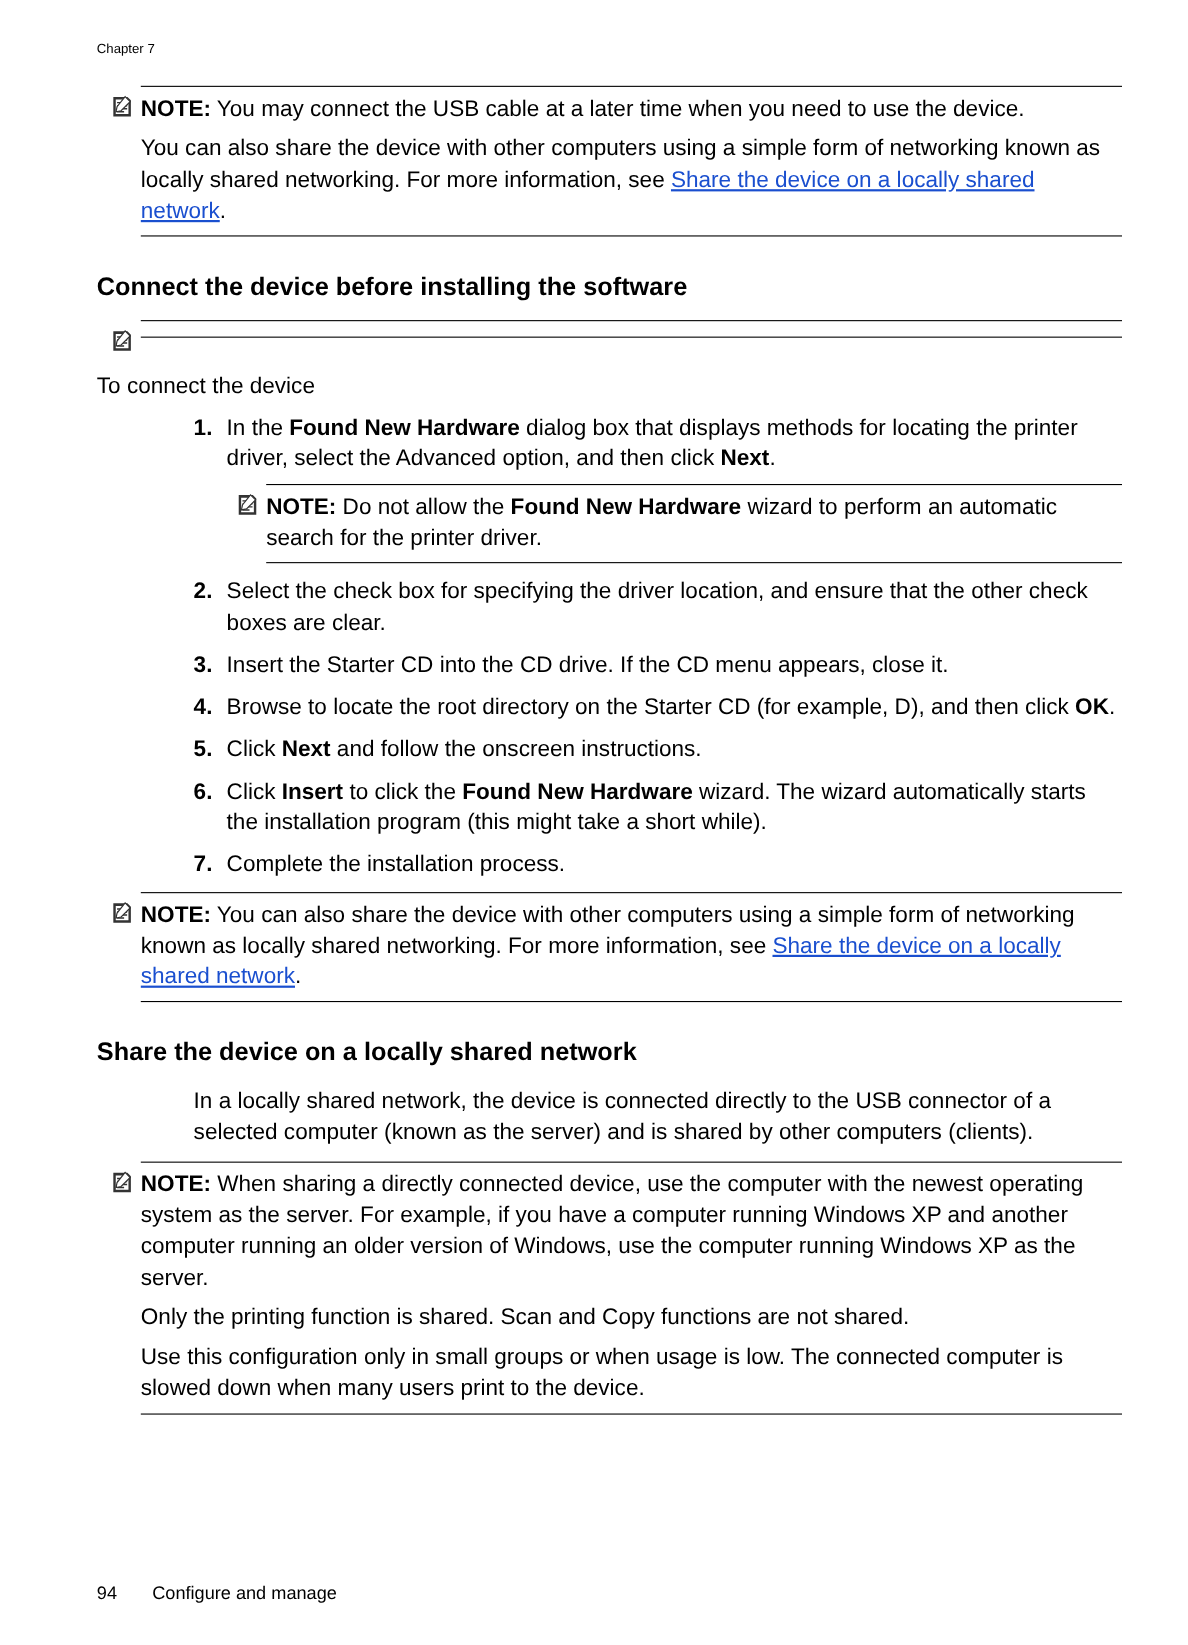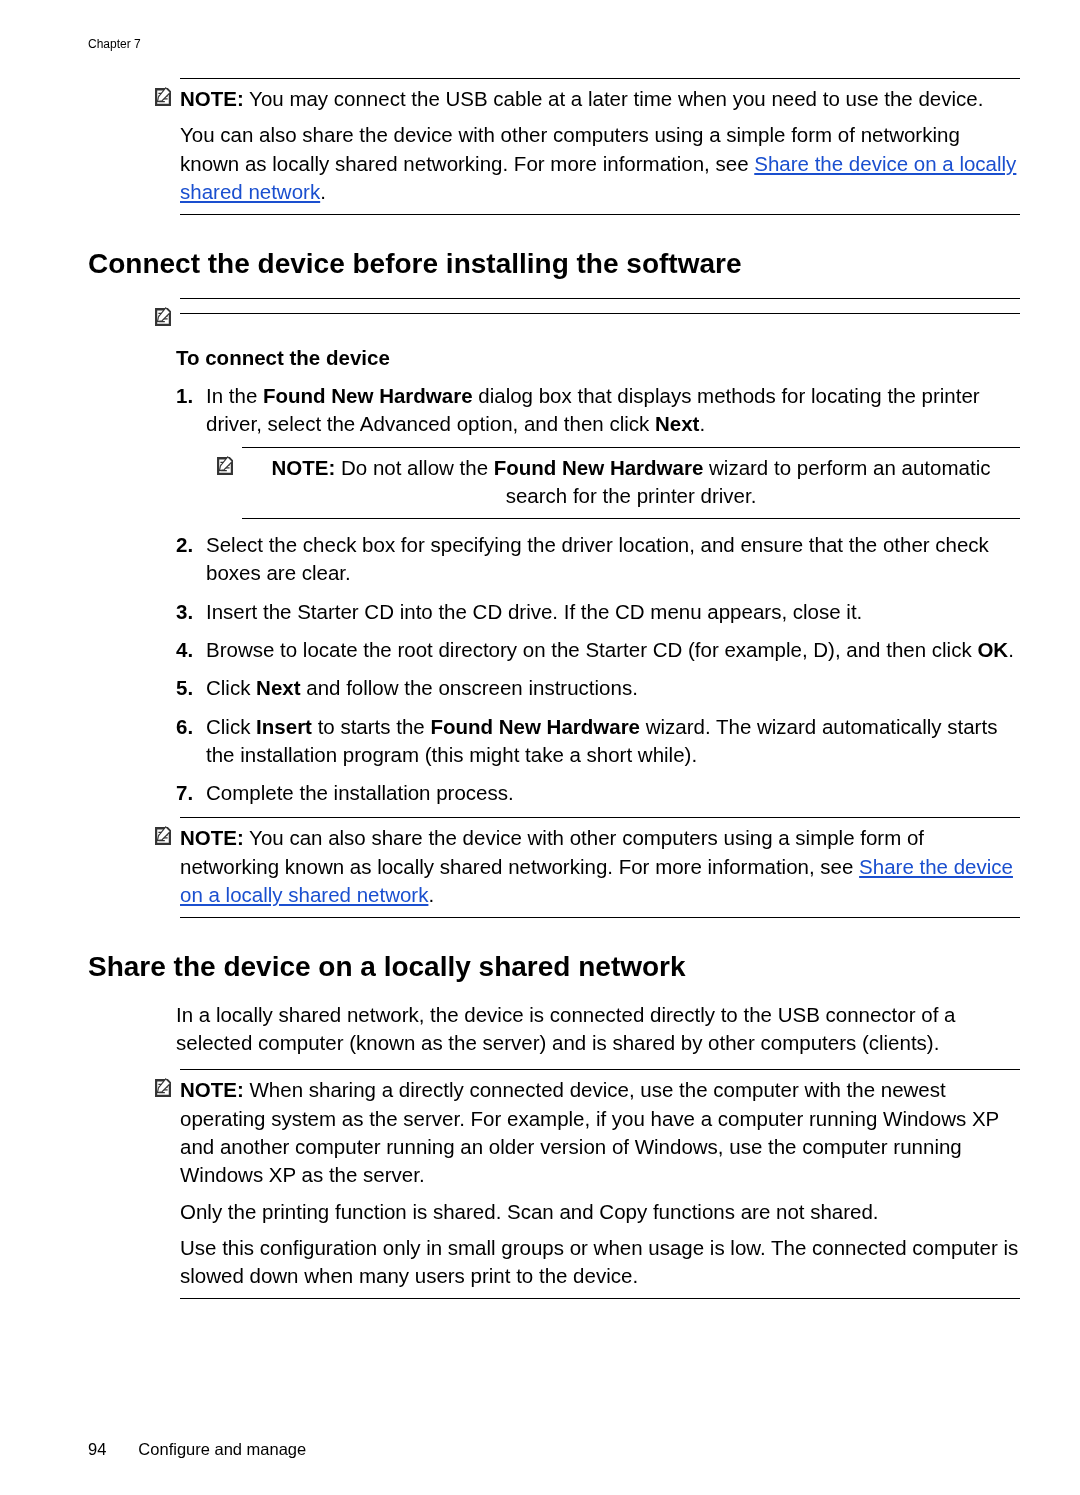--- a/index.html
+++ b/index.html
@@ -22,53 +22,51 @@
   .content {
     position: absolute;
     top: 78px;
     left: 88px;
     right: 60px;
   }
   .note-block {
     border-top: 1.5px solid #000;
     border-bottom: 1.5px solid #000;
     padding: 6px 0 8px 0;
-    margin-left: 92px;
+    margin-left: 40px;
     position: relative;
   }
   .note-block-sub {
     border-top: 1.5px solid #000;
     border-bottom: 1.5px solid #000;
     padding: 6px 0 8px 0;
     margin-left: 36px;
     position: relative;
-    text-align: center;
   }
   .note-icon {
     position: absolute;
     left: -28px;
     top: 7px;
     width: 22px;
     height: 22px;
   }
   .note-label { font-weight: bold; }
   .link { color: #1a4fcf; text-decoration: underline; }
   h2.section {
-    font-size: 28px;
+    font-size: 23px;
     font-weight: bold;
     margin-top: 30px;
     margin-bottom: 14px;
   }
   .body-text {
     margin-left: 88px;
     margin-bottom: 12px;
   }
   .subhead {
-    font-weight: bold;
-    margin-left: 88px;
+    font-weight: normal;
     margin-top: 30px;
     margin-bottom: 10px;
   }
   ol.steps {
     margin-left: 88px;
     padding-left: 0;
     list-style: none;
   }
   ol.steps > li {
     display: flex;
@@ -144,21 +142,21 @@
     <li>
         <span class="num">4.</span>
         <div class="step-body"><span>Browse to locate the root directory on the Starter CD (for example, D), and then click </span><b>OK</b><span>.</span></div>
       </li>
     <li>
         <span class="num">5.</span>
         <div class="step-body"><span>Click </span><b>Next</b><span> and follow the onscreen instructions.</span></div>
       </li>
     <li>
         <span class="num">6.</span>
-        <div class="step-body"><span>Click </span><b>Insert</b><span> to starts the </span><b>Found New Hardware</b><span> wizard. The wizard automatically starts the installation program (this might take a short while).</span></div>
+        <div class="step-body"><span>Click </span><b>Insert</b><span> to click the </span><b>Found New Hardware</b><span> wizard. The wizard automatically starts the installation program (this might take a short while).</span></div>
       </li>
     <li>
         <span class="num">7.</span>
         <div class="step-body">Complete the installation process.</div>
       </li>
   </ol>
 
   <div class="note-block" style="margin-top:6px">
     <svg class="note-icon" viewBox="0 0 24 24">
         <path d="M4 3 h13 l3 3 v15 h-16 z M5 4 v16 h14 v-13 l-2.5-2.5 z M7 8 h10 M7 11 h10 M7 14 h10 M7 17 h7" fill="none" stroke="#333" stroke-width="1.4"></path>

